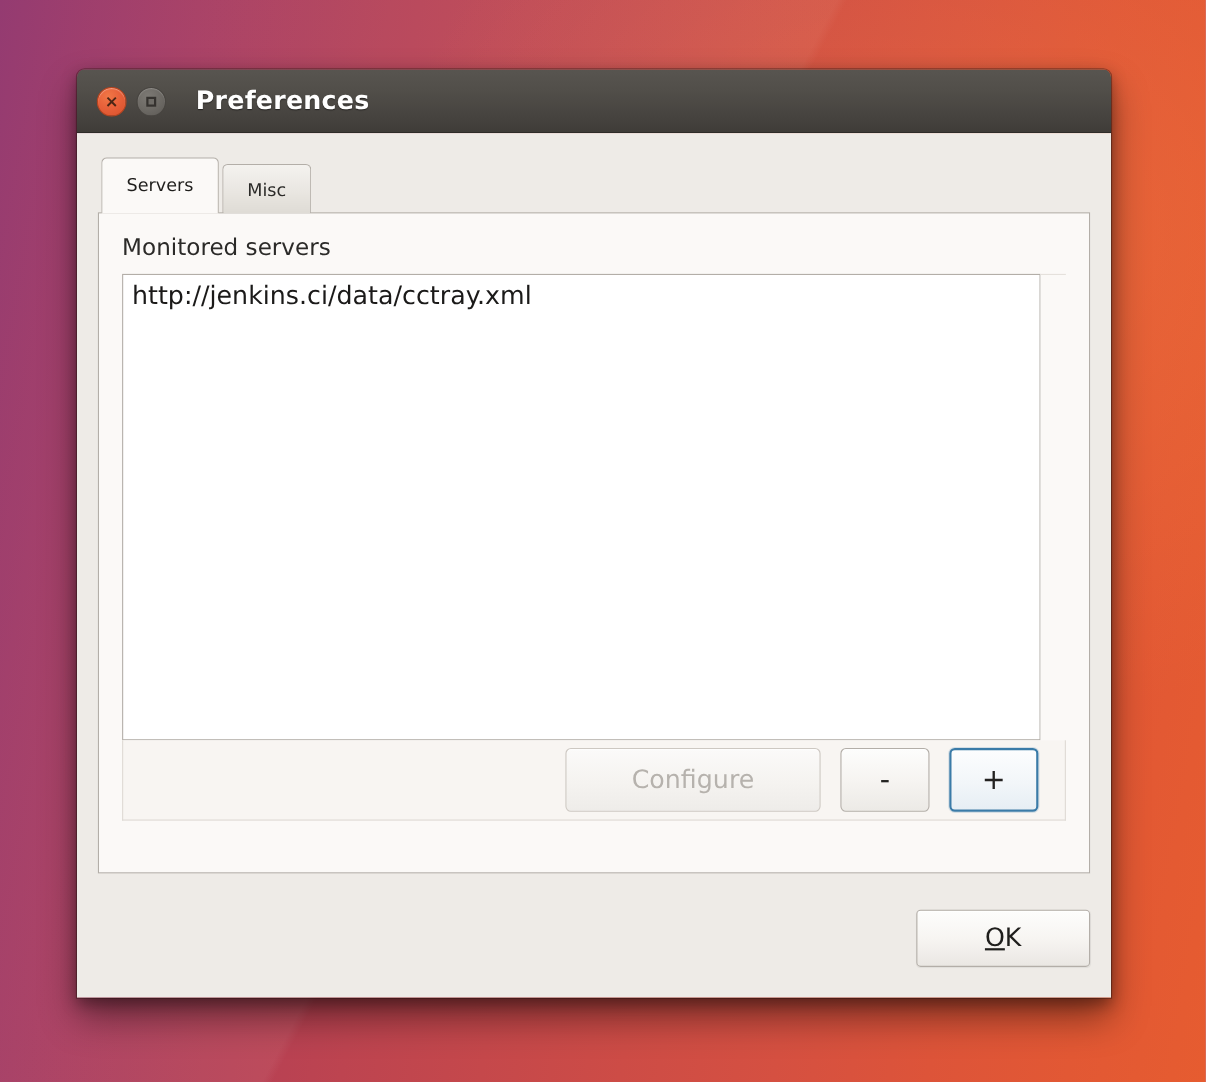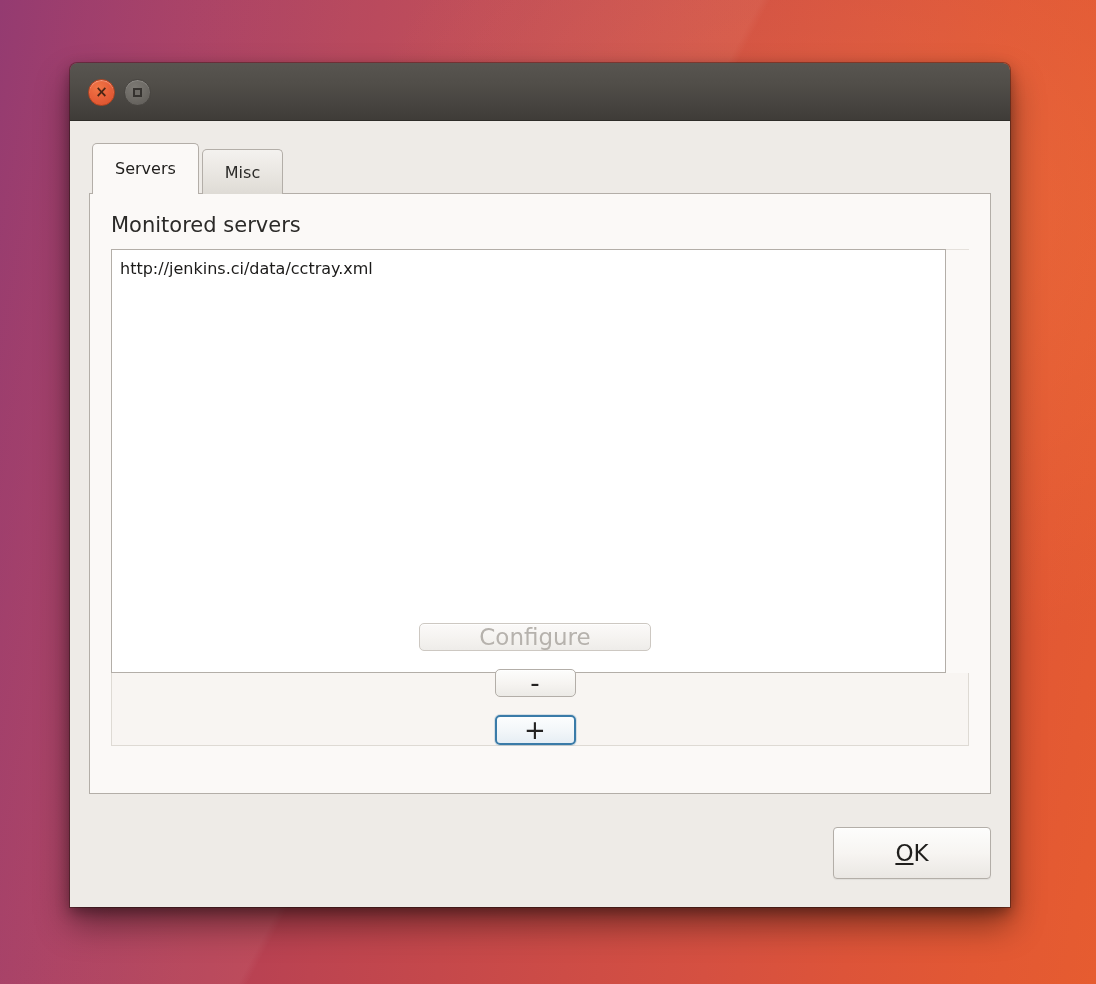--- a/index.html
+++ b/index.html
@@ -193,21 +193,21 @@
   }
   #server-list {
     flex: 1 1 auto;
     background: #ffffff;
     border: 1px solid #b3aea8;
     box-sizing: border-box;
     overflow: hidden;
     padding: 0;
   }
   .list-item {
-    font-size: 16px;
+    font-size: 23px;
     color: #1b1a19;
     line-height: 34px;
     padding: 2px 4px 0 8px;
     white-space: nowrap;
     cursor: pointer;
   }
   #list-scrollbar {
     width: 23px;
     flex: 0 0 23px;
     background: #fbf9f7;
@@ -220,23 +220,22 @@
     position: relative;
     height: 73px;
     margin-top: 0px;
     background: #f8f5f2;
     border: 1px solid #dedad4;
     border-top: none;
     box-sizing: border-box;
     display: flex;
     align-items: center;
     justify-content: flex-end;
-    padding-right: 10px;
+    padding-right: 24px;
     gap: 18px;
-    flex-direction: column;
   }
   .tbtn {
     box-sizing: border-box;
     border-radius: 5px;
     font-size: 23px;
     color: #2b2a28;
     display: flex;
     align-items: center;
     justify-content: center;
     cursor: pointer;
@@ -307,20 +306,21 @@
 
 <div id="window">
 
   <div id="titlebar">
     <div class="winbtn" id="btn-close">
       <span class="glyph">×</span>
     </div>
     <div class="winbtn" id="btn-max">
       <span class="sq"></span>
     </div>
+    <div id="window-title">Preferences</div>
   </div>
 
   <div id="dialog-body">
 
     <div id="tabstrip">
       <div class="tab active">Servers</div>
       <div class="tab">Misc</div>
     </div>
 
     <div id="tabpanel">

